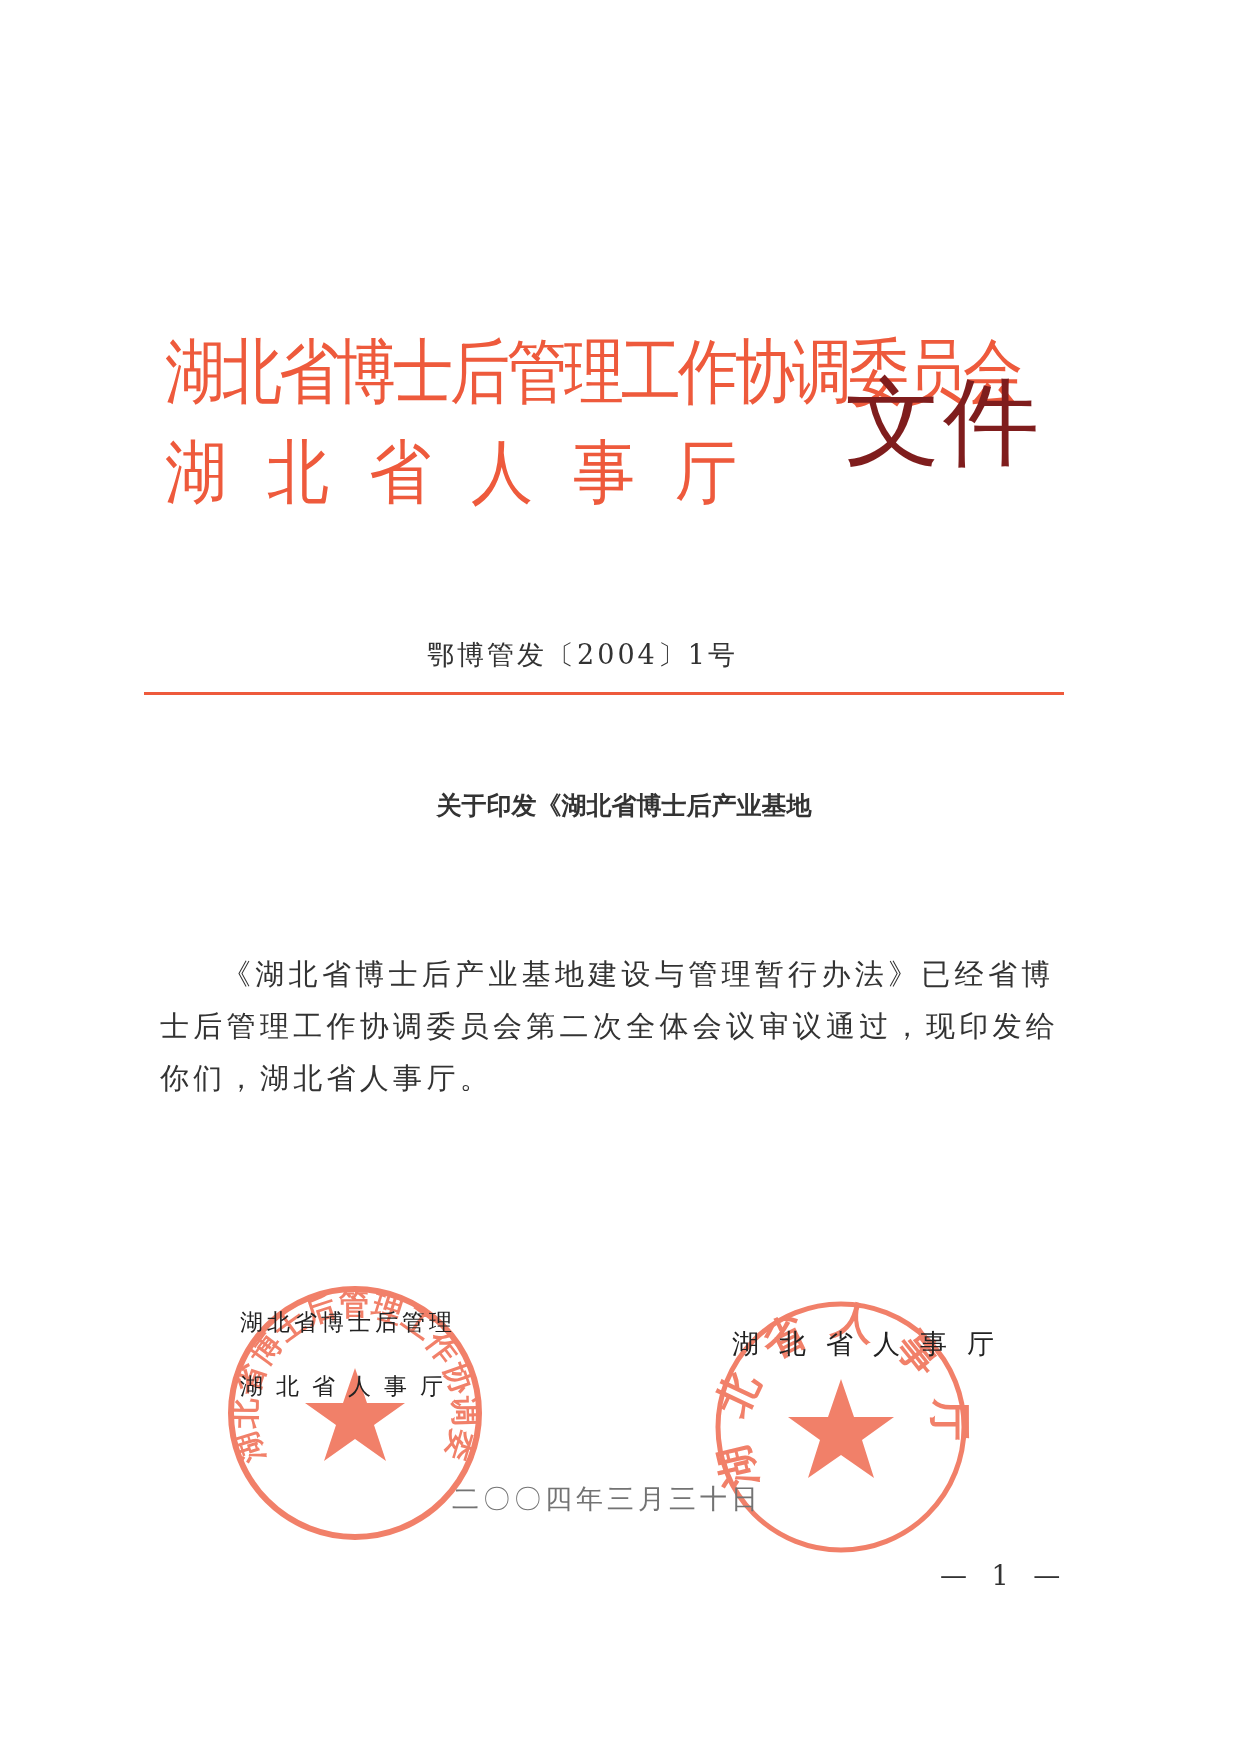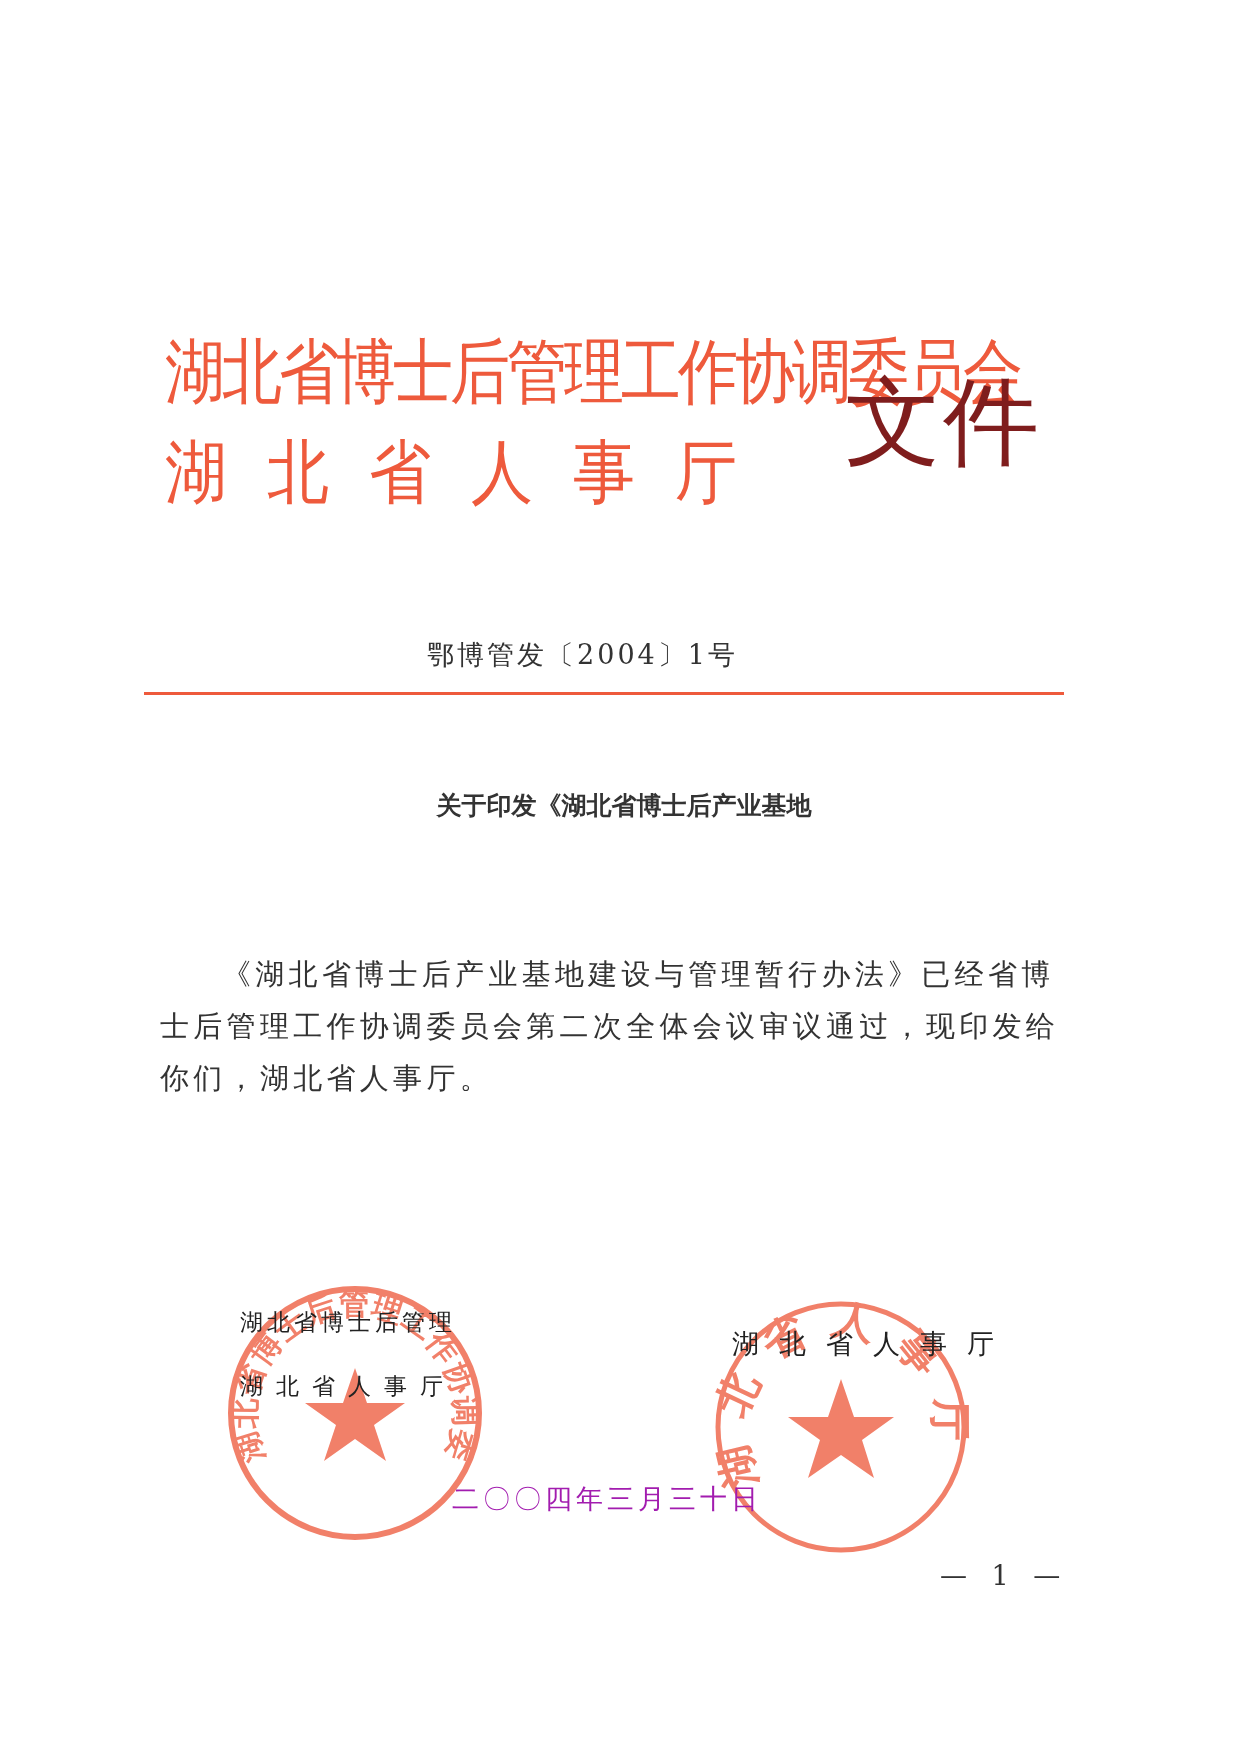--- a/index.html
+++ b/index.html
@@ -77,21 +77,21 @@
     .sign-left .l2 { letter-spacing: 13px; }
     .sign-right {
       left: 732px; top: 1326px;
       font-family: "DejaVu Sans", sans-serif;
       font-size: 27px; color: #222; letter-spacing: 20px;
       white-space: nowrap; z-index: 3;
     }
     .date {
       left: 452px; top: 1481px;
       font-family: "DejaVu Sans", sans-serif;
-      font-size: 27px; color: #a21caf; letter-spacing: 4px;
+      font-size: 27px; color: #737373; letter-spacing: 4px;
       white-space: nowrap; z-index: 3;
     }
     .pageno {
       left: 940px; top: 1560px;
       font-size: 27px; color: #333; letter-spacing: 8px;
       white-space: nowrap;
     }
 
     .seal { z-index: 2; opacity: 0.85; }
   </style>

